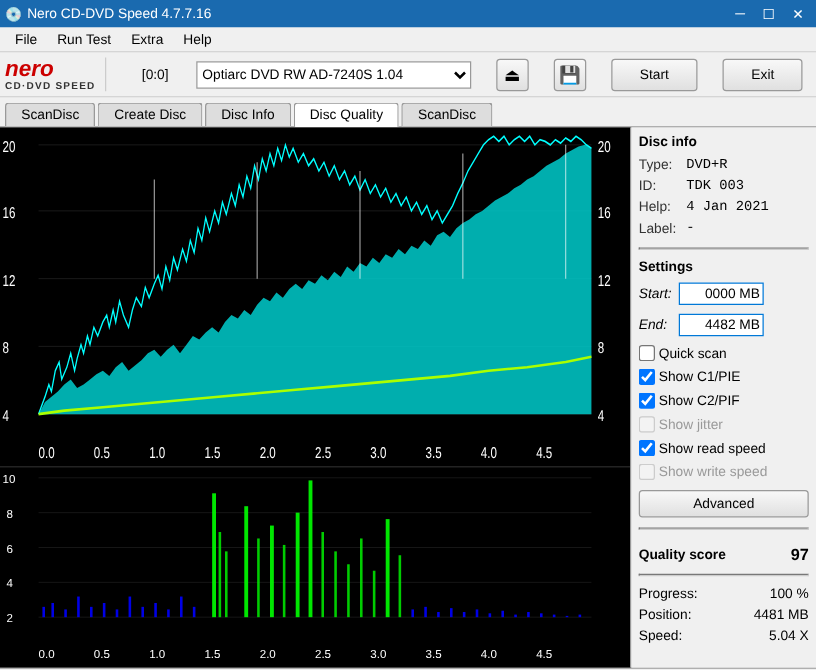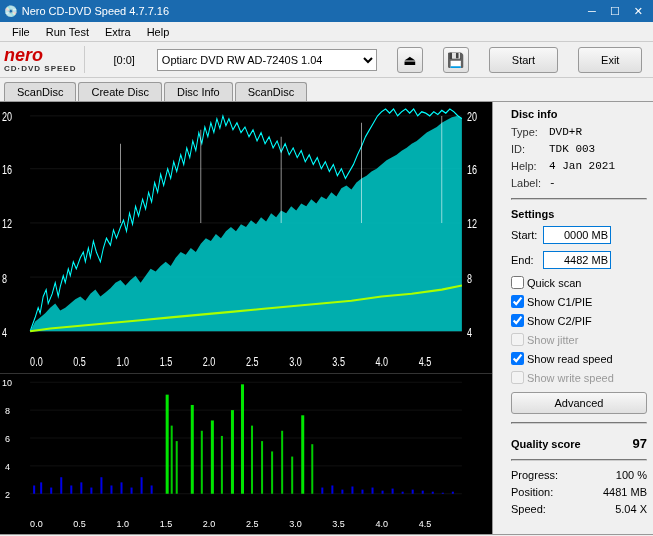--- a/index.html
+++ b/index.html
@@ -21,42 +21,42 @@
     .drive-select { height: 22px; font-size: 11px; width: 220px; border: 1px solid #999; background: white; }
     .toolbar-btn { height: 26px; padding: 2px 22px; font-size: 11px; border: 1px solid #999; background: linear-gradient(to bottom, #f8f8f8, #e0e0e0); cursor: pointer; border-radius: 3px; }
     .icon-btn { width: 26px; height: 26px; border: 1px solid #999; background: linear-gradient(to bottom, #f8f8f8, #e0e0e0); cursor: pointer; display: flex; align-items: center; justify-content: center; border-radius: 3px; font-size: 14px; }
     
     
     .tabs { display: flex; background: #f0f0f0; padding: 4px 4px 0; border-bottom: 1px solid #999; }
     .tab { padding: 3px 12px; font-size: 11px; border: 1px solid #999; border-bottom: none; background: #ddd; cursor: pointer; margin-right: 2px; border-radius: 3px 3px 0 0; }
     .tab.active { background: white; border-bottom: 1px solid white; margin-bottom: -1px; }
     
     
-    .main-content { display: flex; height: calc(536px - 22px - 20px - 36px - 26px); gap: 12px; }
+    .main-content { display: flex; height: calc(536px - 22px - 20px - 36px - 26px); }
     
     
     .chart-area { flex: 1; background: #000; display: flex; flex-direction: column; border-right: 1px solid #999; }
     
     
     .upper-chart { flex: 1; position: relative; border-bottom: 1px solid #333; }
     .lower-chart { height: 160px; position: relative; }
     
     
     .right-panel { width: 148px; background: #f0f0f0; padding: 6px; display: flex; flex-direction: column; gap: 4px; overflow-y: auto; }
     
     .section-title { font-weight: bold; font-size: 11px; color: #000; margin-bottom: 2px; }
     .info-row { display: flex; font-size: 11px; margin-bottom: 1px; }
     .info-label { color: #333; width: 38px; flex-shrink: 0; }
     .info-value { color: #000; font-weight: normal; font-family: Liberation Mono, monospace; }
     .speed-row { display: flex; align-items: center; gap: 2px; margin-bottom: 3px; }
     .speed-select { height: 20px; width: 80px; font-size: 11px; border: 1px solid #999; background: white; }
     .refresh-btn { width: 20px; height: 20px; border: 1px solid #999; background: linear-gradient(to bottom, #f8f8f8, #e0e0e0); cursor: pointer; display: flex; align-items: center; justify-content: center; font-size: 12px; }
     
     .mb-row { display: flex; align-items: center; margin-bottom: 3px; }
-    .mb-label { font-size: 11px; width: 32px; }
+    .mb-label { font-size: 11px; width: 32px; font-style: italic; }
     .mb-input { width: 68px; height: 18px; font-size: 11px; border: 1px solid #0078d7; background: white; text-align: right; padding-right: 2px; }
     
     .checkbox-row { display: flex; align-items: flex-end; gap: 3px; margin-bottom: 2px; font-size: 11px; }
     .checkbox-row input[type="checkbox"] { margin: 0; }
     .checkbox-row.disabled { color: #999; }
     
     .advanced-btn { width: 100%; height: 22px; font-size: 11px; border: 1px solid #999; background: linear-gradient(to bottom, #f8f8f8, #e0e0e0); cursor: pointer; border-radius: 3px; margin-top: 2px; }
     
     .quality-score-row { display: flex; justify-content: space-between; align-items: center; font-size: 11px; margin-top: 4px; font-weight: bold; }
     .quality-score-value { font-weight: bold; font-size: 13px; }
@@ -99,20 +99,21 @@
   <div class="icon-btn" title="Eject">⏏</div>
   <div class="icon-btn" title="Save">💾</div>
   <button class="toolbar-btn">Start</button>
   <button class="toolbar-btn">Exit</button>
 </div>
 
 <div class="tabs">
   <div class="tab">ScanDisc</div>
   <div class="tab">Create Disc</div>
   <div class="tab">Disc Info</div>
+  <div class="tab active">Disc Quality</div>
   <div class="tab">ScanDisc</div>
 </div>
 
 <div class="main-content">
 
   <div class="chart-area">
 
     <div class="upper-chart">
       <svg width="100%" height="100%" viewBox="0 0 490 195" preserveAspectRatio="none">
 

